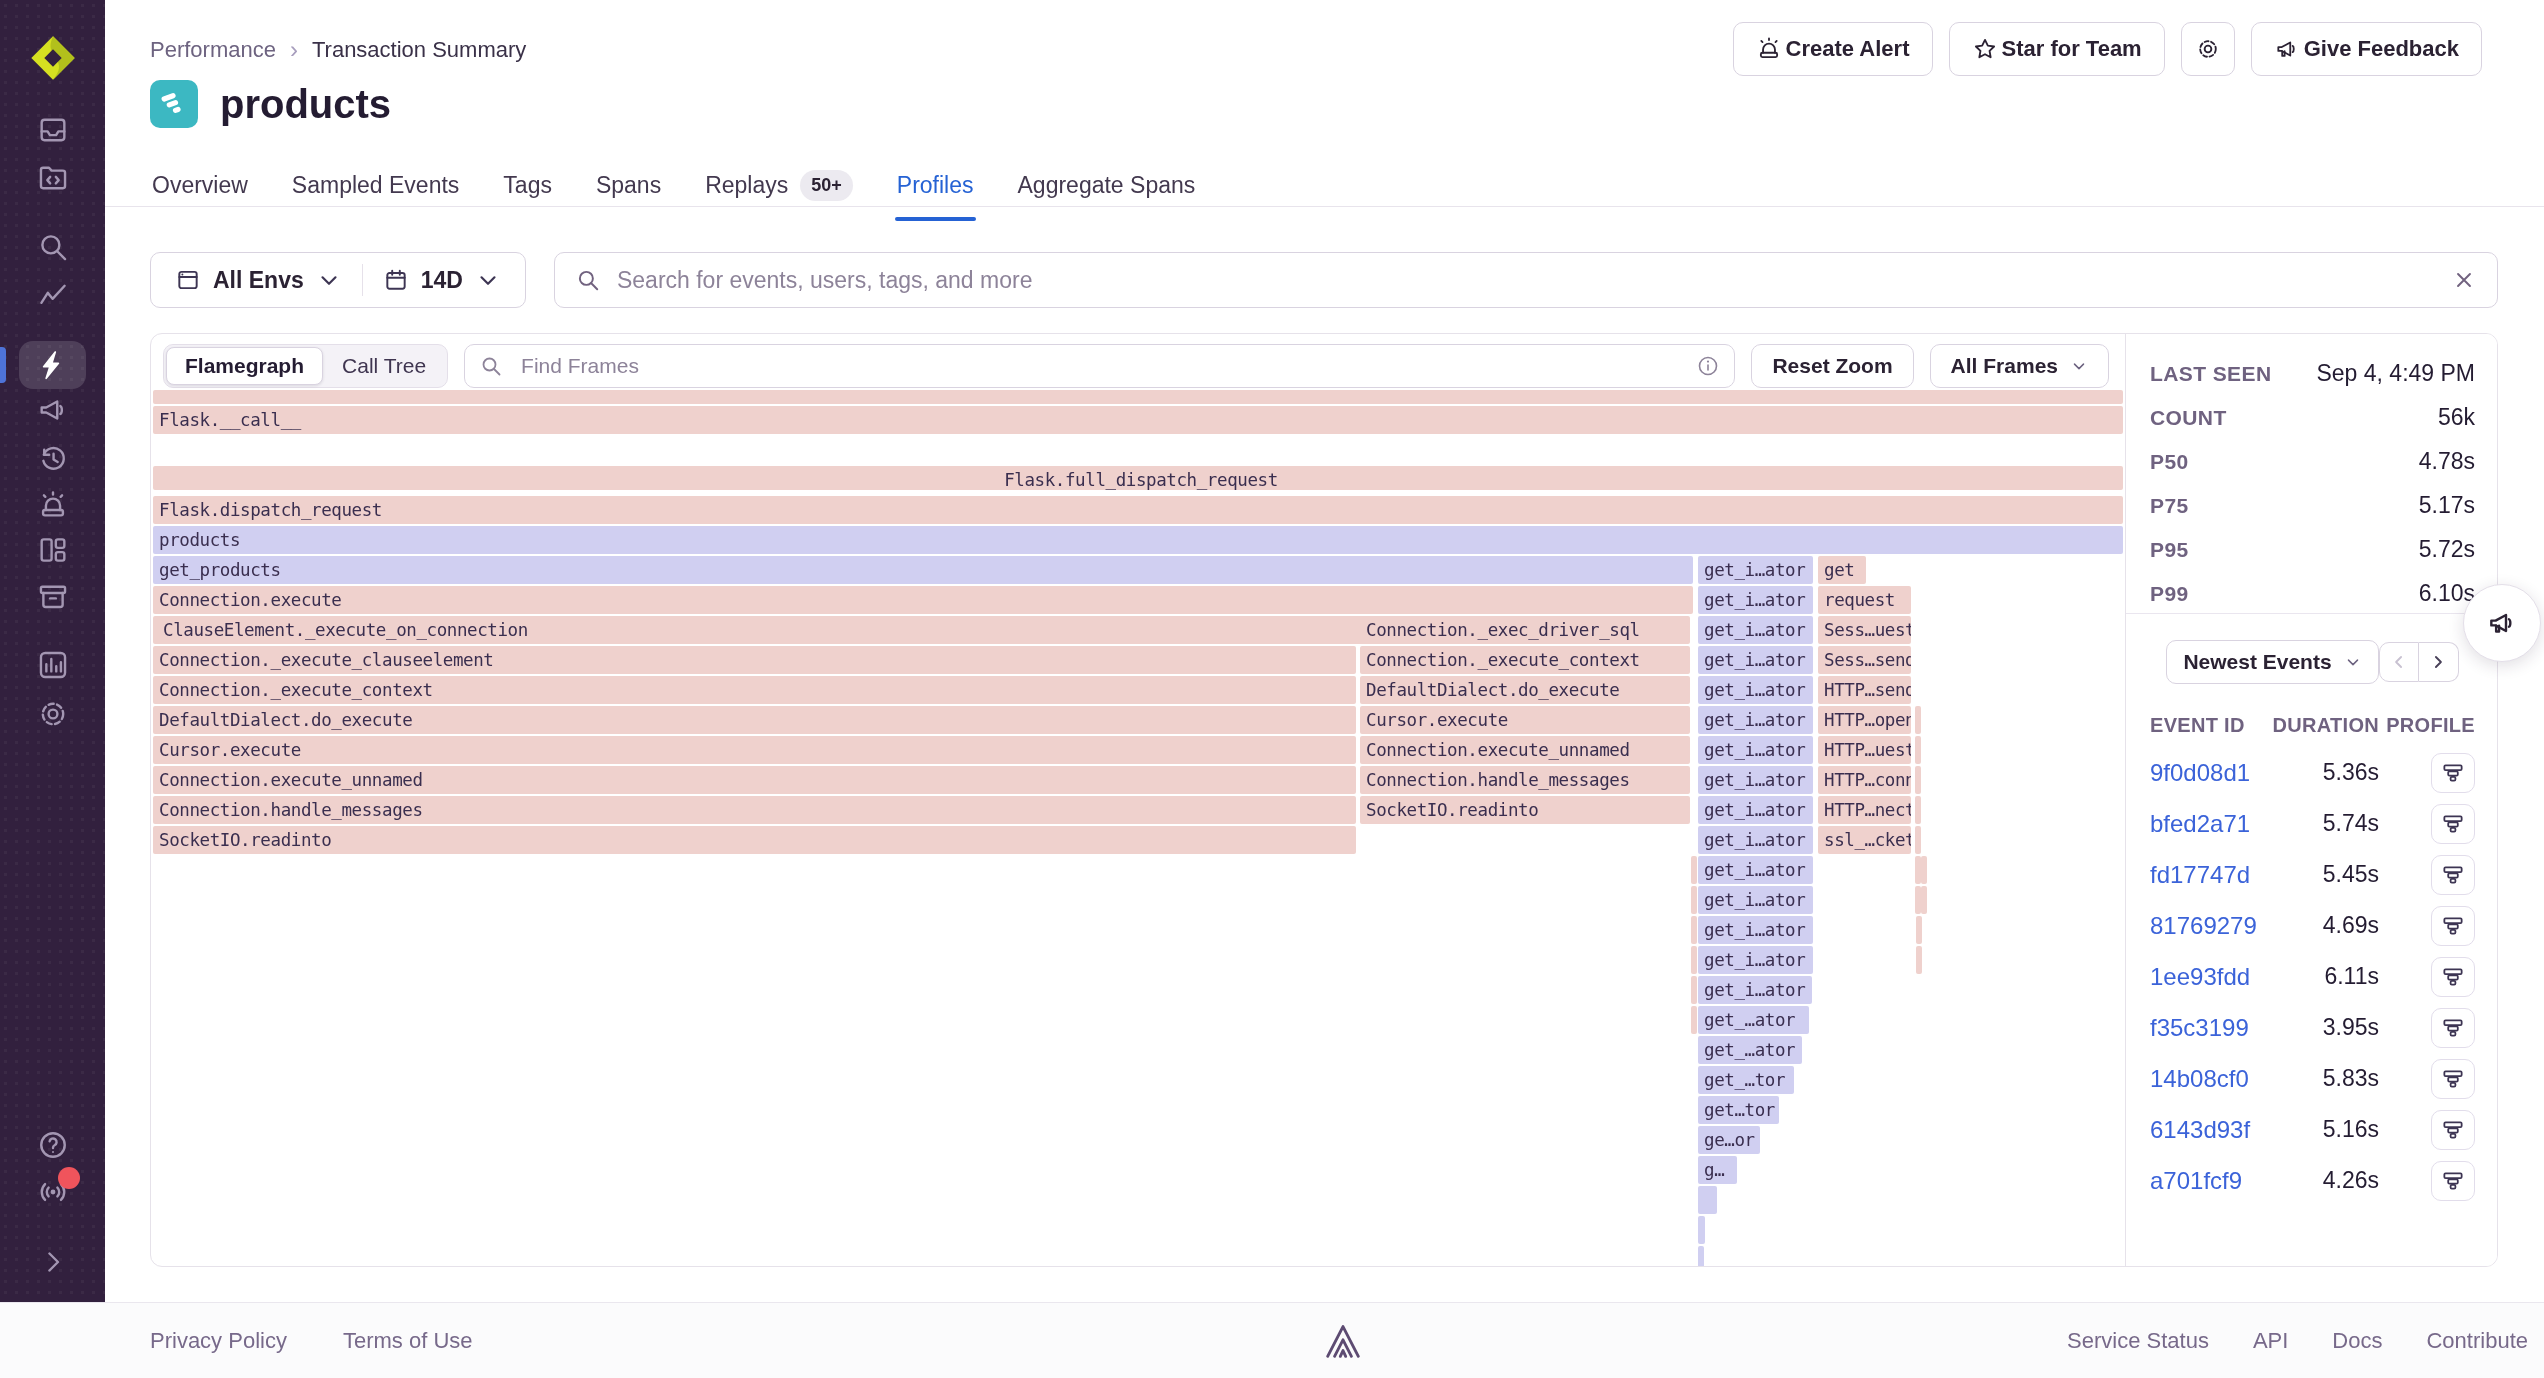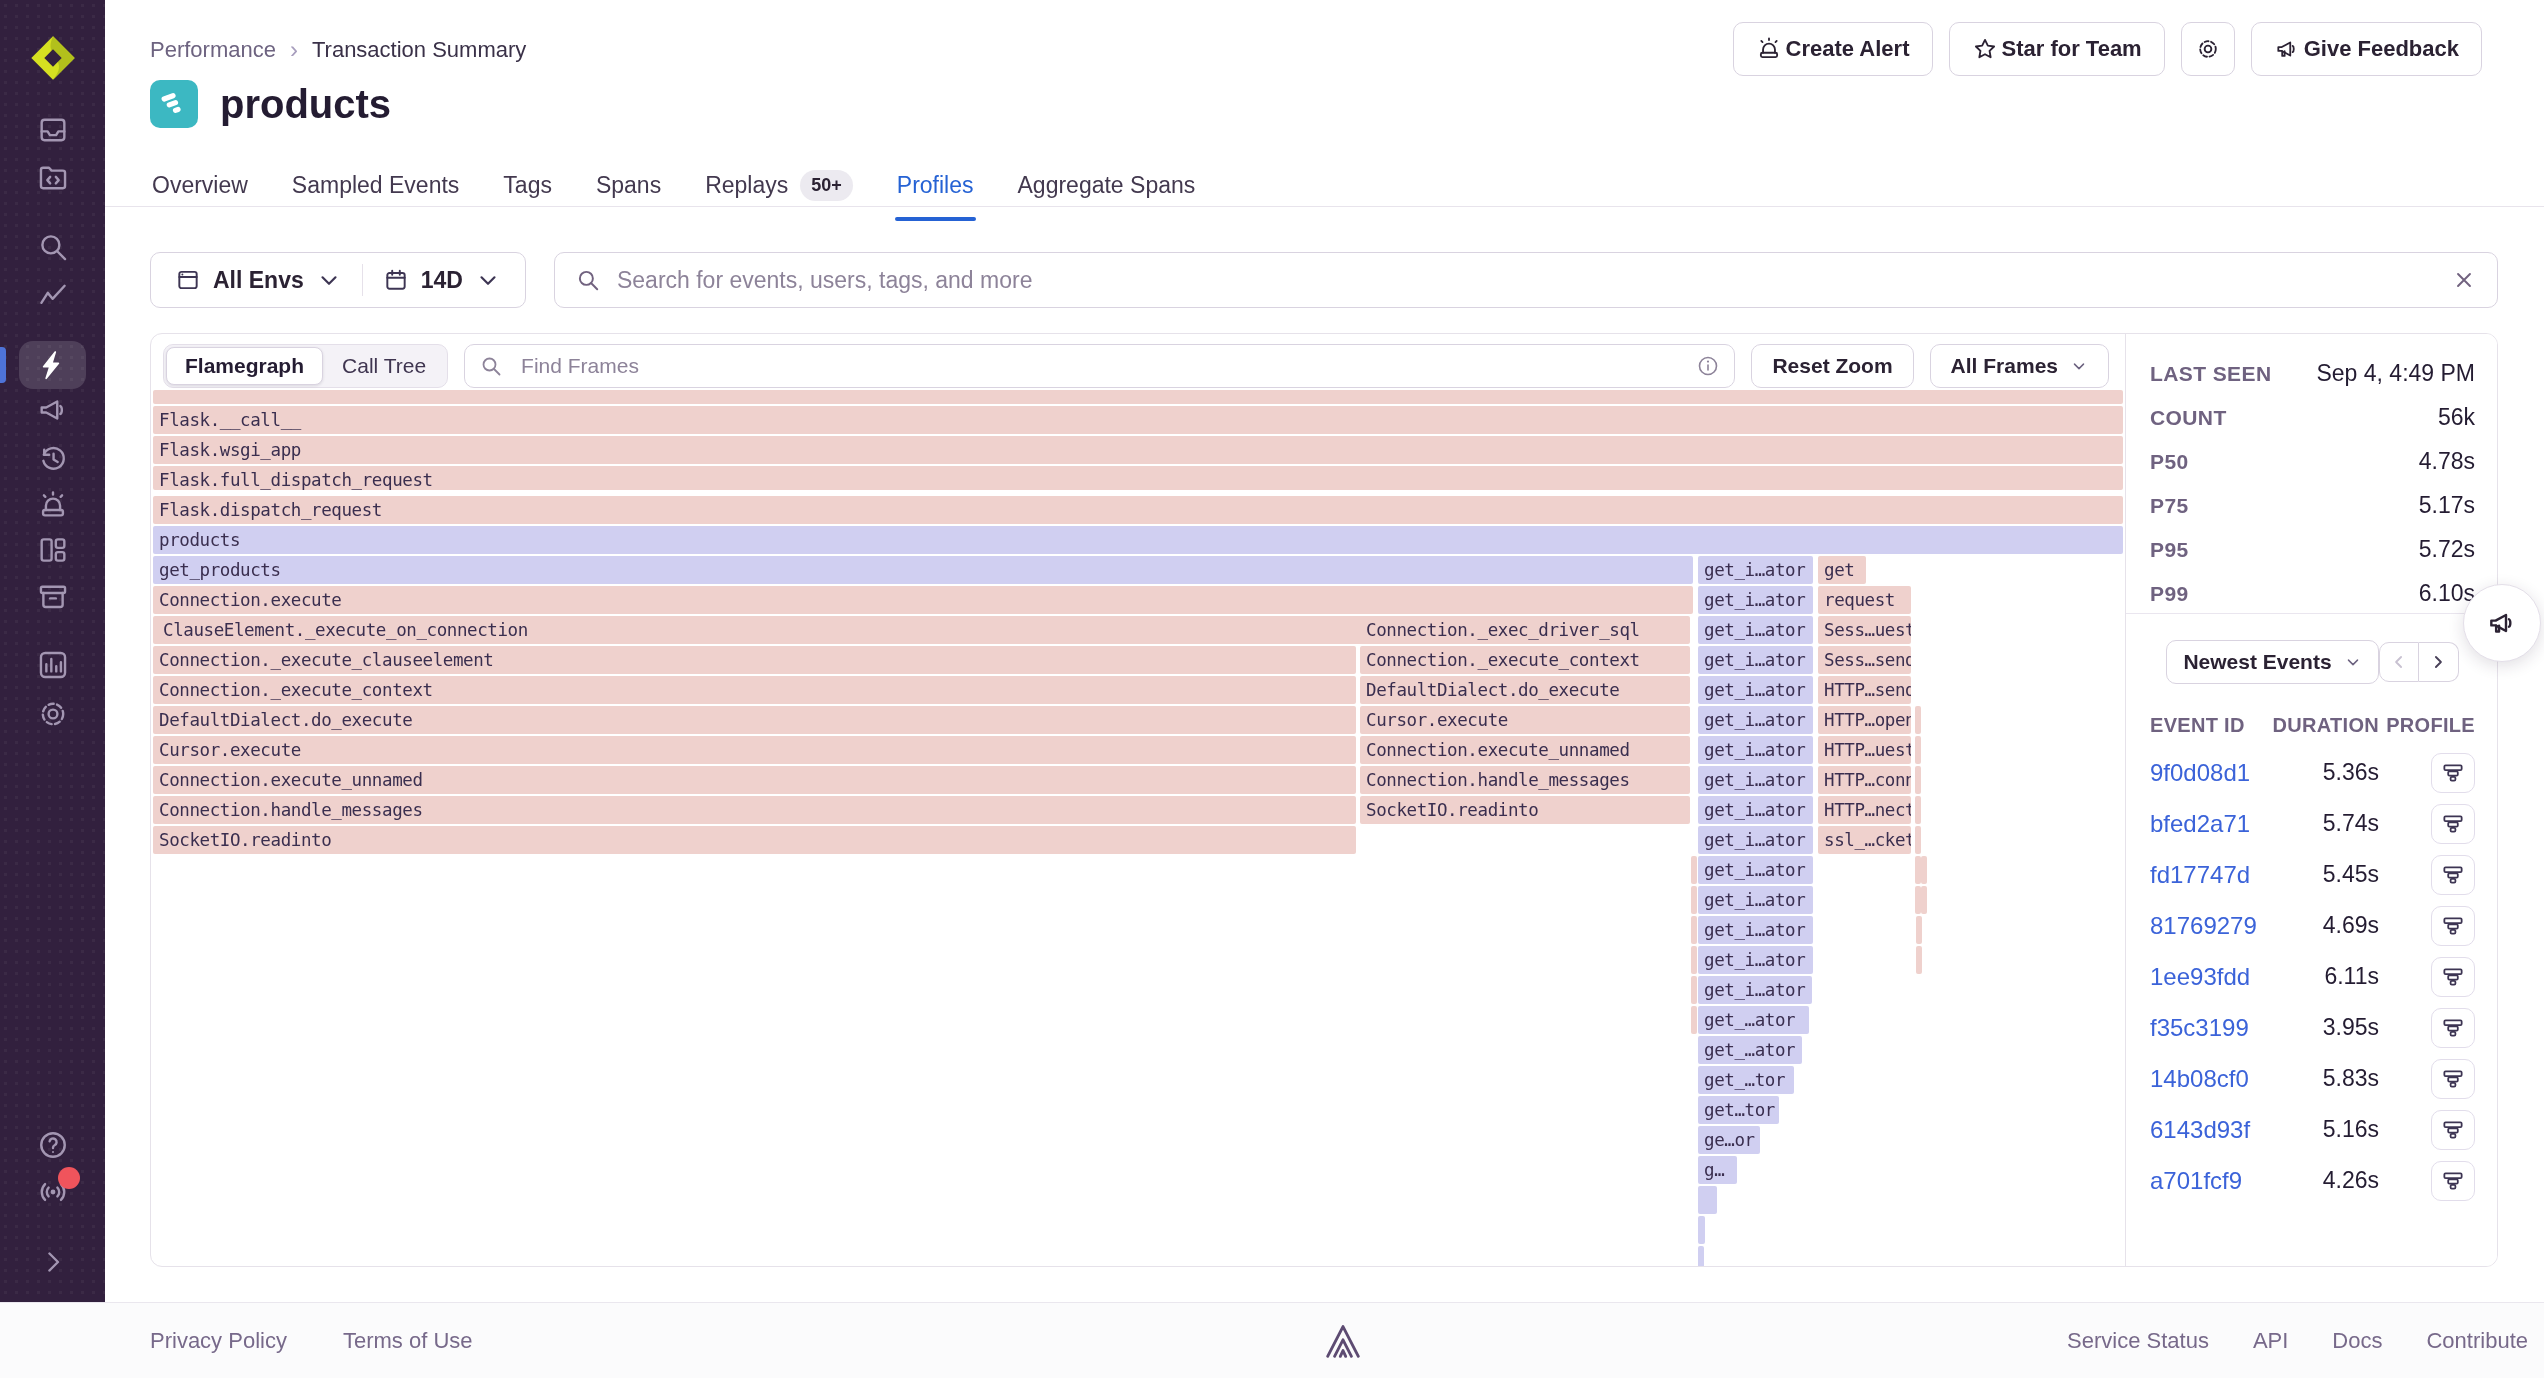--- a/index.html
+++ b/index.html
@@ -408,24 +408,21 @@
             </svg>
         </button>
       </div>
       <div class="flame" id="flame">
           <div class="frow" style="top: 0px; height: 14px;">
             <div class="fseg c-p" style="left: 2px; width: 1970px;"></div>
           </div>
           <div class="frow" style="top: 16px; height: 28px;">
             <div class="fseg c-p" style="left: 2px; width: 1970px;">Flask.__call__</div>
           </div>
-          <div class="frow" style="top: 46px; height: 28px;">
-            <div class="fseg c-p" style="left: 2px; width: 1970px;">Flask.wsgi_app</div>
-          </div>
-          <div class="frow" style="top: 76px; height: 24px;">
+          <div class="frow" style="top: 76px; height: 24px; text-align: center;">
             <div class="fseg c-p" style="left: 2px; width: 1970px;">Flask.full_dispatch_request</div>
           </div>
           <div class="frow" style="top: 106px; height: 28px;">
             <div class="fseg c-p" style="left: 2px; width: 1970px;">Flask.dispatch_request</div>
           </div>
           <div class="frow" style="top: 136px; height: 28px;">
             <div class="fseg c-v" style="left: 2px; width: 1970px;">products</div>
           </div>
           <div class="frow" style="top: 166px; height: 28px;">
             <div class="fseg c-v" style="left: 2px; width: 1540px;">get_products</div>

